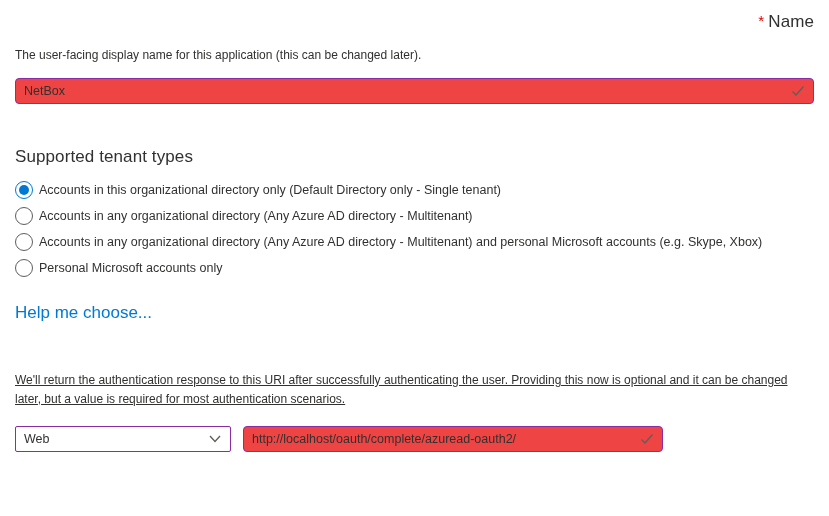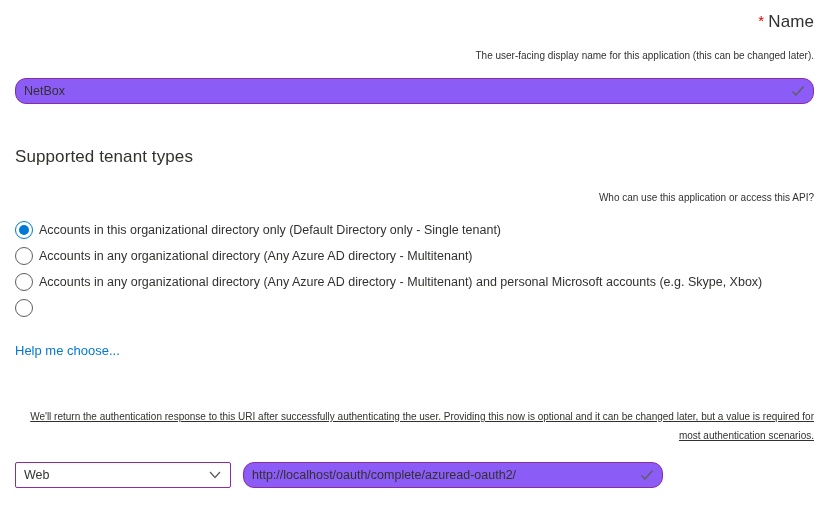--- a/index.html
+++ b/index.html
@@ -21,44 +21,43 @@
     color: #323130;
     letter-spacing: 0.1px;
   }
   .required-asterisk {
     color: #e50000;
     margin-right: 4px;
     font-size: 15px;
     vertical-align: 1px;
   }
   .desc {
-    font-size: 10px;
+    font-size: 12px;
     color: #323130;
     line-height: 19px;
-    text-align: right;
   }
   
   .name-title { margin-top: 2px; text-align: right; }
   .name-desc { margin-top: 14px; }
   .textfield {
     margin-top: 13px;
     position: relative;
     height: 26px;
   }
   .textfield input {
     width: 100%;
     height: 26px;
     border: 1.5px solid #8a2da5;
-    border-radius: 11px;
+    border-radius: 4px;
     padding: 0 28px 0 8px;
     font-family: "Liberation Sans", "DejaVu Sans", sans-serif;
     font-size: 12.5px;
     color: #323130;
     outline: none;
-    background: #8b5cf6;
+    background: #ef4444;
   }
   .field-check {
     position: absolute;
     right: 9px;
     top: 6px;
     width: 14px;
     height: 14px;
     pointer-events: none;
   }
   
@@ -90,21 +89,21 @@
     background: #0078d4;
   }
   .radio-label {
     margin-left: 6px;
     font-size: 12.5px;
     color: #323130;
   }
   .help-link {
     display: inline-block;
     margin-top: 22px;
-    font-size: 13px;
+    font-size: 17px;
     color: #0078d4;
     text-decoration: none;
     cursor: pointer;
   }
   
   .redirect-section { margin-top: 48px; }
   .redirect-desc { margin-top: 14px; max-width: 800px; text-decoration: underline; }
   .redirect-row {
     margin-top: 17px;
     display: flex;
@@ -151,37 +150,37 @@
     <div class="textfield">
       <input type="text" value="NetBox" style="">
       <svg class="field-check" viewBox="0 0 14 14">
         <path d="M1.5 7.5 L5 11 L12.5 2.5" fill="none" stroke="#605e5c" stroke-width="1.3"></path>
       </svg>
     </div>
   </div>
 
   <div class="account-section">
     <div class="section-title">Supported tenant types</div>
-    <div class="desc question">Who can use this application or access this API?</div>
 
     <div class="radio-group">
       <div class="radio-row selected">
         <span class="radio-circle"></span>
         <span class="radio-label">Accounts in this organizational directory only (Default Directory only - Single tenant)</span>
       </div>
       <div class="radio-row">
         <span class="radio-circle"></span>
         <span class="radio-label">Accounts in any organizational directory (Any Azure AD directory - Multitenant)</span>
       </div>
       <div class="radio-row">
         <span class="radio-circle"></span>
         <span class="radio-label">Accounts in any organizational directory (Any Azure AD directory - Multitenant) and personal Microsoft accounts (e.g. Skype, Xbox)</span>
       </div>
       <div class="radio-row">
         <span class="radio-circle"></span>
+        <span class="radio-label">Personal Microsoft accounts only</span>
       </div>
     </div>
 
     <a class="help-link">Help me choose...</a>
   </div>
 
   <div class="redirect-section">
     <div class="desc redirect-desc">We'll return the authentication response to this URI after successfully authenticating the user. Providing this now is optional and it can be changed later, but a value is required for most authentication scenarios.</div>
 
     <div class="redirect-row">

